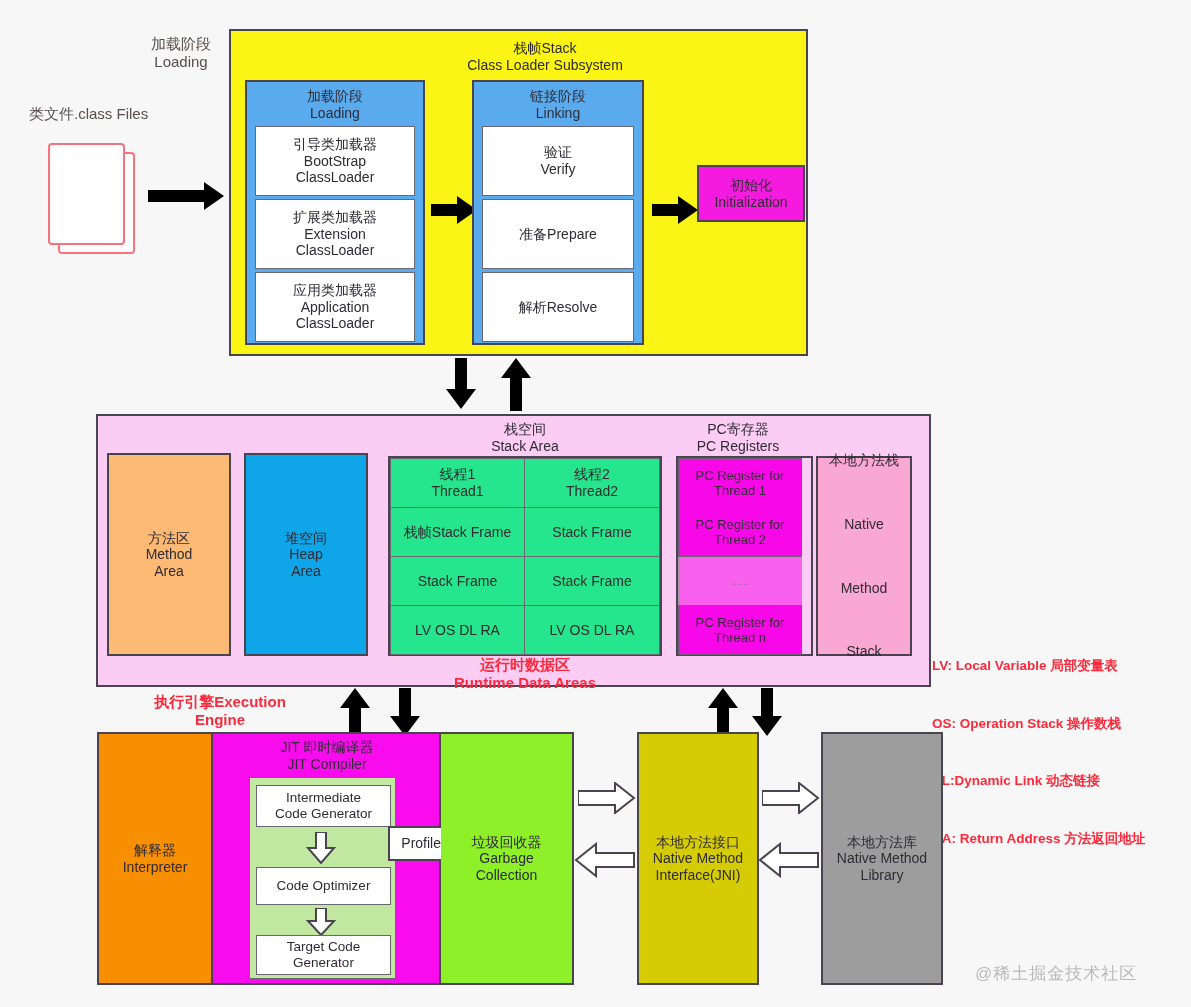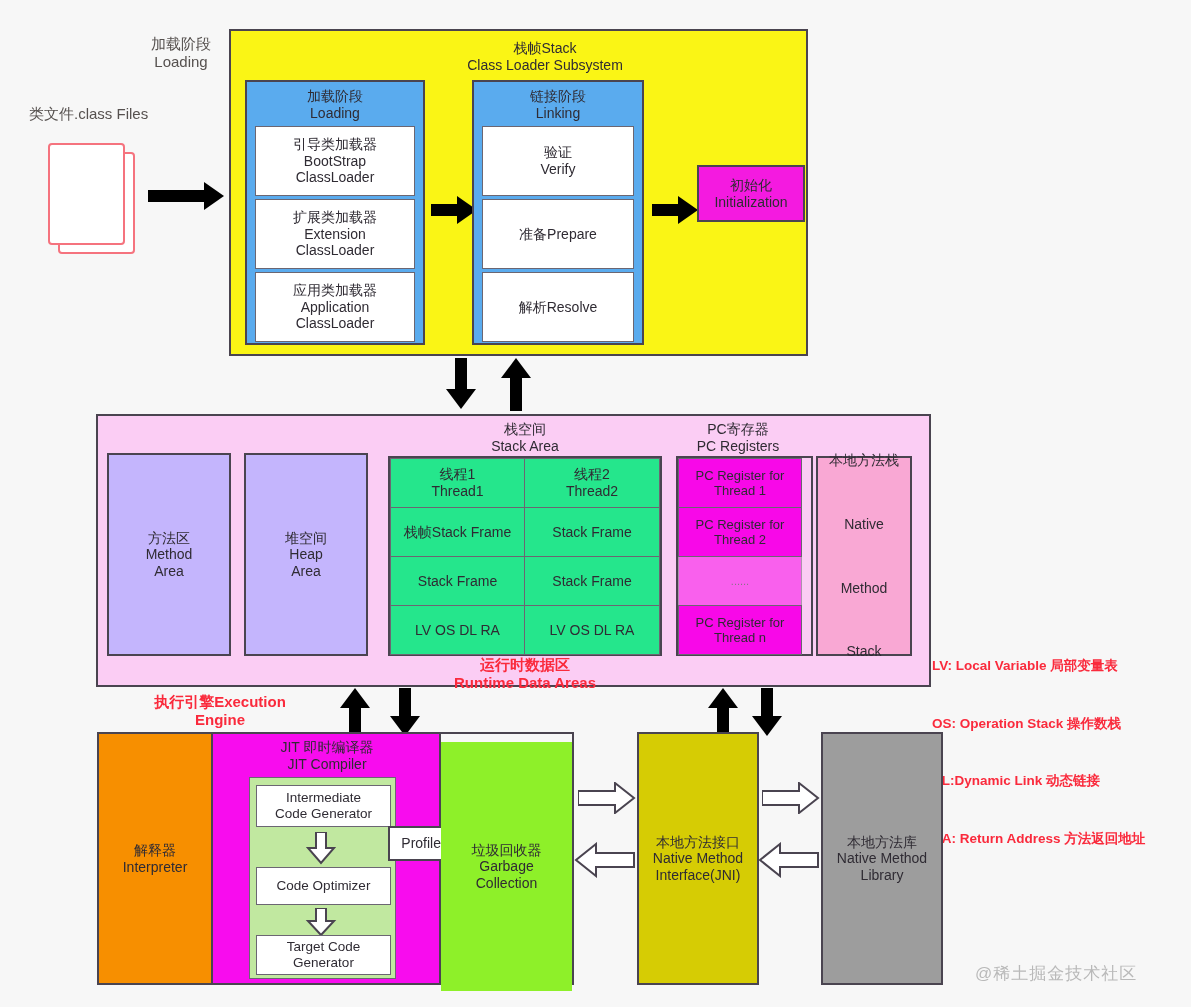--- a/index.html
+++ b/index.html
@@ -38,29 +38,29 @@
   
   .hollow{position:absolute;}
   .hollow svg{display:block;}
 
   
   .c-yellow{background:#faf515;}
   .c-blue{background:#5aabee;}
   .c-white{background:#ffffff;}
   .c-magenta{background:#f41ae0;}
   .c-pink{background:#fbcdf4;}
-  .c-red{background:#c4b5fd;}
-  .c-cyan{background:#c4b5fd;}
+  .c-red{background:#fdba74;}
+  .c-cyan{background:#0ea5e9;}
   .c-green{background:#25e68c;}
   .c-mag2{background:#f808e8;}
   .c-olive{background:#f9a8d4;gap:47px;}
   .c-orange{background:#f78f00;}
   .c-jitmag{background:#f80cee;}
   .c-ltgreen{background:#c1e8a0;margin-left:12px;}
-  .c-lime{background:#8ef029;margin-top:8px;}
+  .c-lime{background:#8ef029;}
   .c-jni{background:#d6cc04;}
   .c-gray{background:#9d9d9d;justify-content:center;}
 
   .t-dark{color:#2f2b33;}
 
   .watermark{color:#b9b9b9;font-size:17px;letter-spacing:1px;}
 
   .legend{line-height:1.42;font-size:13.5px;font-weight:bold;color:#fa2a3c;white-space:pre;}
 </style>
 </head>

